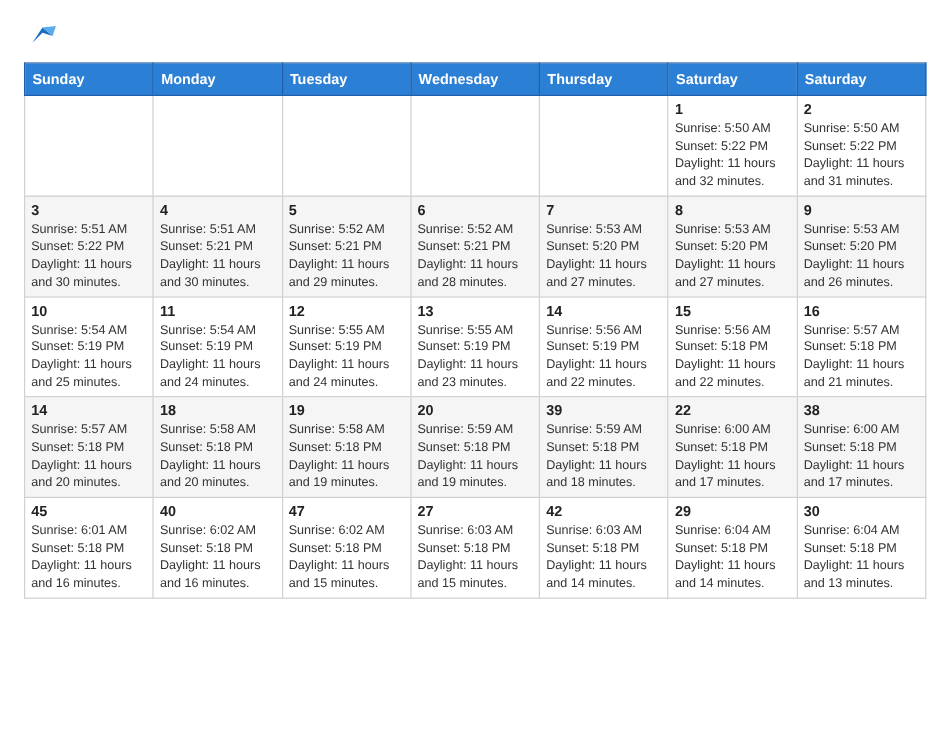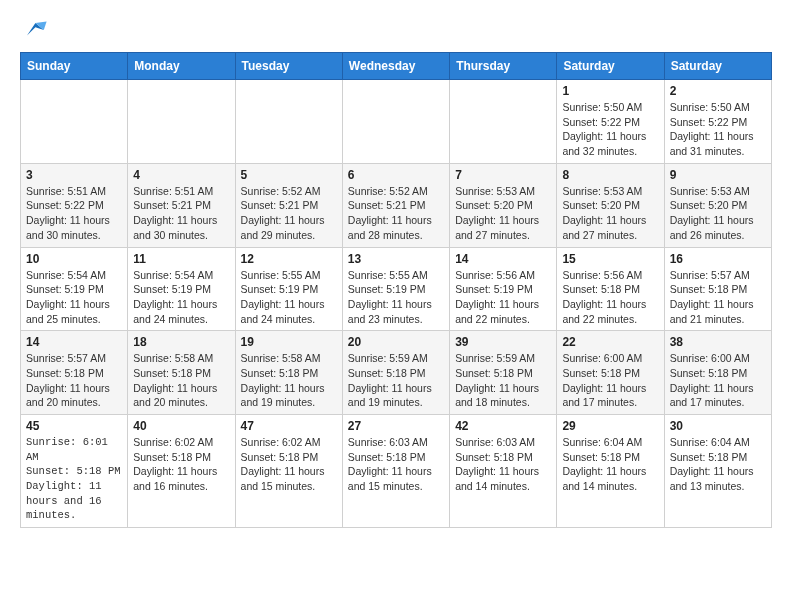--- a/index.html
+++ b/index.html
@@ -268,21 +268,21 @@
         <td>
           <div class="day-number">38</div>
           <div class="day-info" style="white-space: pre-line;">Sunrise: 6:00 AM
 Sunset: 5:18 PM
 Daylight: 11 hours and 17 minutes.</div>
         </td>
       </tr>
       <tr>
         <td>
           <div class="day-number">45</div>
-          <div class="day-info" style="white-space: pre-line; font-family: Liberation Mono, monospace;">Sunrise: 6:01 AM
+          <div class="day-info" style="white-space: pre-line;">Sunrise: 6:01 AM
 Sunset: 5:18 PM
 Daylight: 11 hours and 16 minutes.</div>
         </td>
         <td>
           <div class="day-number">40</div>
           <div class="day-info" style="white-space: pre-line;">Sunrise: 6:02 AM
 Sunset: 5:18 PM
 Daylight: 11 hours and 16 minutes.</div>
         </td>
         <td>

